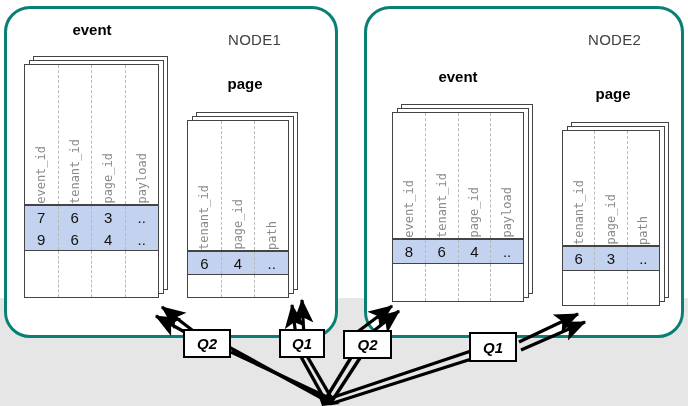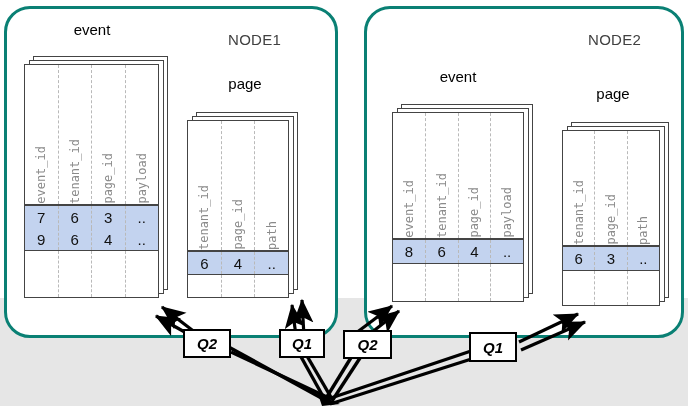--- a/index.html
+++ b/index.html
@@ -29,21 +29,21 @@
     position:absolute;
     color:#404040;
     font-weight:normal;
     font-size:15px;
     letter-spacing:0.3px;
   }
 
   
   .tbl-title{
     position:absolute;
-    font-weight:normal;
+    font-weight:bold;
     font-size:15px;
     color:#000;
     text-align:center;
   }
 
   
   .stack{position:absolute;}
   .sheet{
     position:absolute;
     background:#ffffff;

